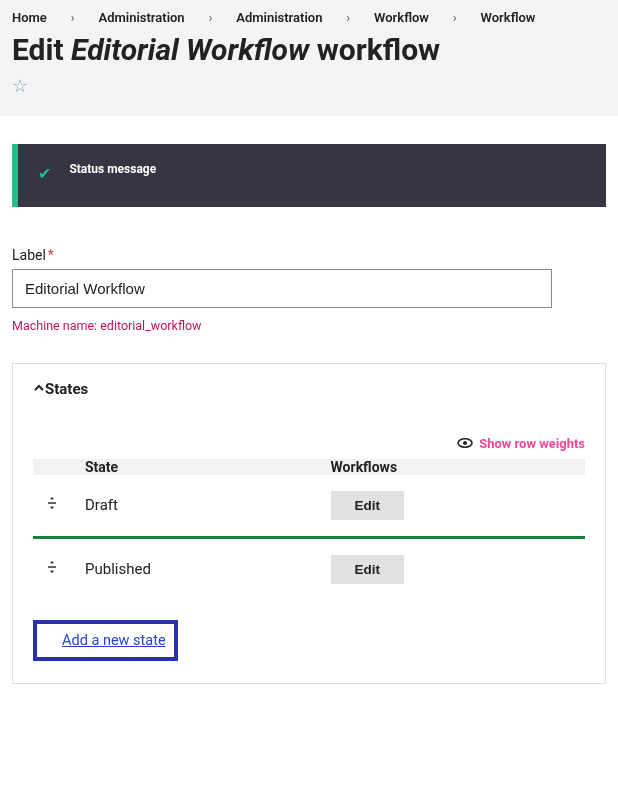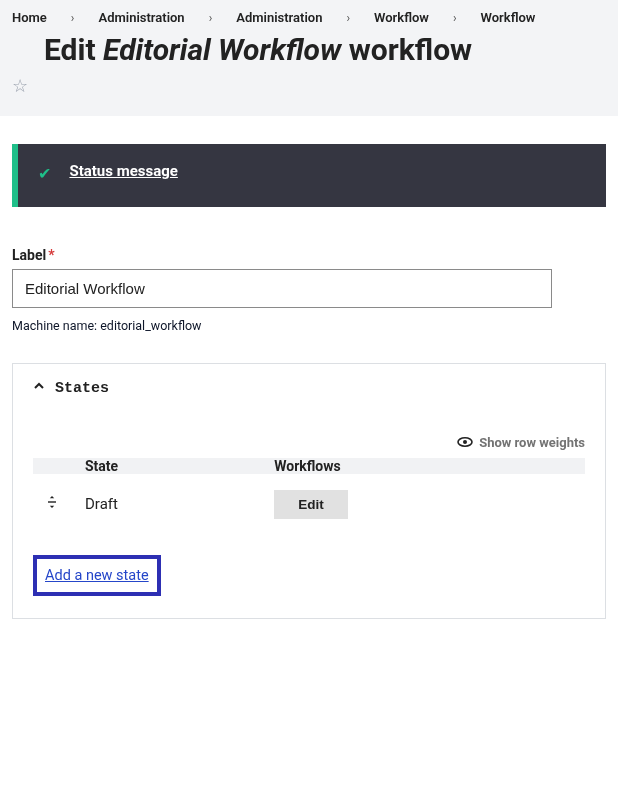--- a/index.html
+++ b/index.html
@@ -31,21 +31,20 @@
     color: #555;
     font-weight: 400;
     font-size: 12px;
   }
   .page-title {
     font-size: 30px;
     font-weight: 700;
     margin-top: 2px;
     margin-bottom: 6px;
     line-height: 1.25;
-    margin-left: 32px;
   }
   .page-title .em {
     font-style: italic;
   }
   .star-icon {
     color: #9ca3af;
     font-size: 18px;
     display: inline-block;
   }
   .content {
@@ -63,81 +62,78 @@
   .status-check {
     color: #1fbf89;
     font-size: 16px;
     margin-top: 2px;
   }
   .status-body {
     flex: 1;
   }
   .status-heading {
     font-weight: 700;
-    font-size: 15px;
+    font-size: 12px;
     margin-bottom: 0;
-    text-decoration: underline;
   }
   .status-text {
     font-size: 15px;
     font-weight: 400;
   }
   .status-text .em {
     font-style: italic;
   }
   .form-label {
-    font-weight: 700;
+    font-weight: 400;
     font-size: 14px;
     margin-bottom: 6px;
   }
   .required-mark {
     color: #d63939;
     margin-left: 2px;
   }
   .text-input {
     width: 540px;
     max-width: 100%;
     padding: 10px 12px;
     border: 1px solid #8a8a8a;
     font-size: 15px;
     color: #222;
     background: #fff;
     margin-bottom: 10px;
   }
   .machine-name {
     font-size: 12.5px;
-    color: #0f172a;
+    color: #be185d;
     margin-bottom: 30px;
   }
   .details-box {
     border: 1px solid #dcdfe3;
     padding: 16px 20px 22px 20px;
   }
   .details-summary {
     display: flex;
     align-items: center;
-    gap: 10px;
     font-weight: 700;
     font-size: 15px;
     cursor: pointer;
     margin-bottom: 38px;
-    font-family: Liberation Mono, monospace;
   }
   .chevron {
     font-size: 14px;
     display: inline-block;
   }
   .action-bar {
     display: flex;
     justify-content: flex-end;
     align-items: center;
     gap: 6px;
     font-size: 13px;
     font-weight: 700;
-    color: #737373;
+    color: #ec4899;
     margin-bottom: 8px;
   }
   .eye-icon {
     font-size: 13px;
   }
   .states-table {
     width: 100%;
     border-collapse: collapse;
   }
   .states-table thead th {
@@ -170,21 +166,21 @@
     border: none;
     font-weight: 700;
     font-size: 13.5px;
     padding: 7px 24px;
     cursor: pointer;
     color: #222;
   }
   .add-state-wrap {
     display: inline-block;
     border: 4px solid #2d2fb3;
-    padding: 6px 8px 8px 8px;
+    padding: 6px 8px 8px 25px;
     margin-top: 20px;
   }
   .add-state-link {
     color: #2546c9;
     text-decoration: underline;
     font-size: 14.5px;
     cursor: pointer;
   }
 </style>
 </head>
@@ -259,20 +255,33 @@
               <svg width="14" height="14" viewBox="0 0 14 14">
                 <path d="M7 1 L4.8 3.2 L9.2 3.2 Z" fill="#222"></path>
                 <path d="M7 13 L4.8 10.8 L9.2 10.8 Z" fill="#222"></path>
                 <rect x="3" y="6.3" width="8" height="1.4" fill="#222"></rect>
               </svg>
             </span>
           </td>
           <td>Draft</td>
           <td><button class="edit-btn">Edit</button></td>
         </tr>
+        <tr>
+          <td>
+            <span class="drag-handle">
+              <svg width="14" height="14" viewBox="0 0 14 14">
+                <path d="M7 1 L4.8 3.2 L9.2 3.2 Z" fill="#222"></path>
+                <path d="M7 13 L4.8 10.8 L9.2 10.8 Z" fill="#222"></path>
+                <rect x="3" y="6.3" width="8" height="1.4" fill="#222"></rect>
+              </svg>
+            </span>
+          </td>
+          <td>Published</td>
+          <td><button class="edit-btn">Edit</button></td>
+        </tr>
       </tbody>
     </table>
 
     <div class="add-state-wrap">
       <a class="add-state-link">Add a new state</a>
     </div>
   </div>
 </div>
 
 </body></html>

